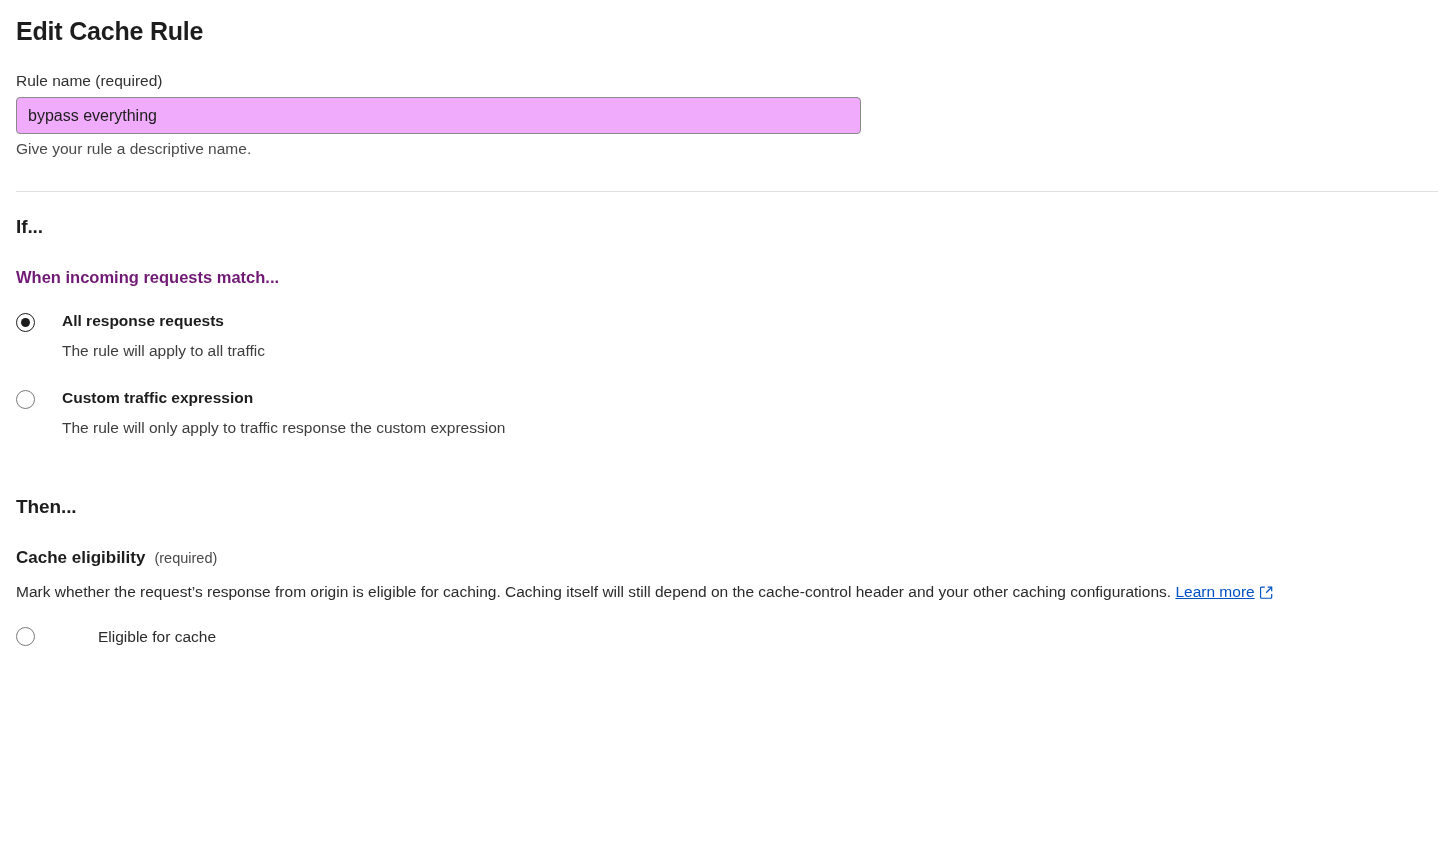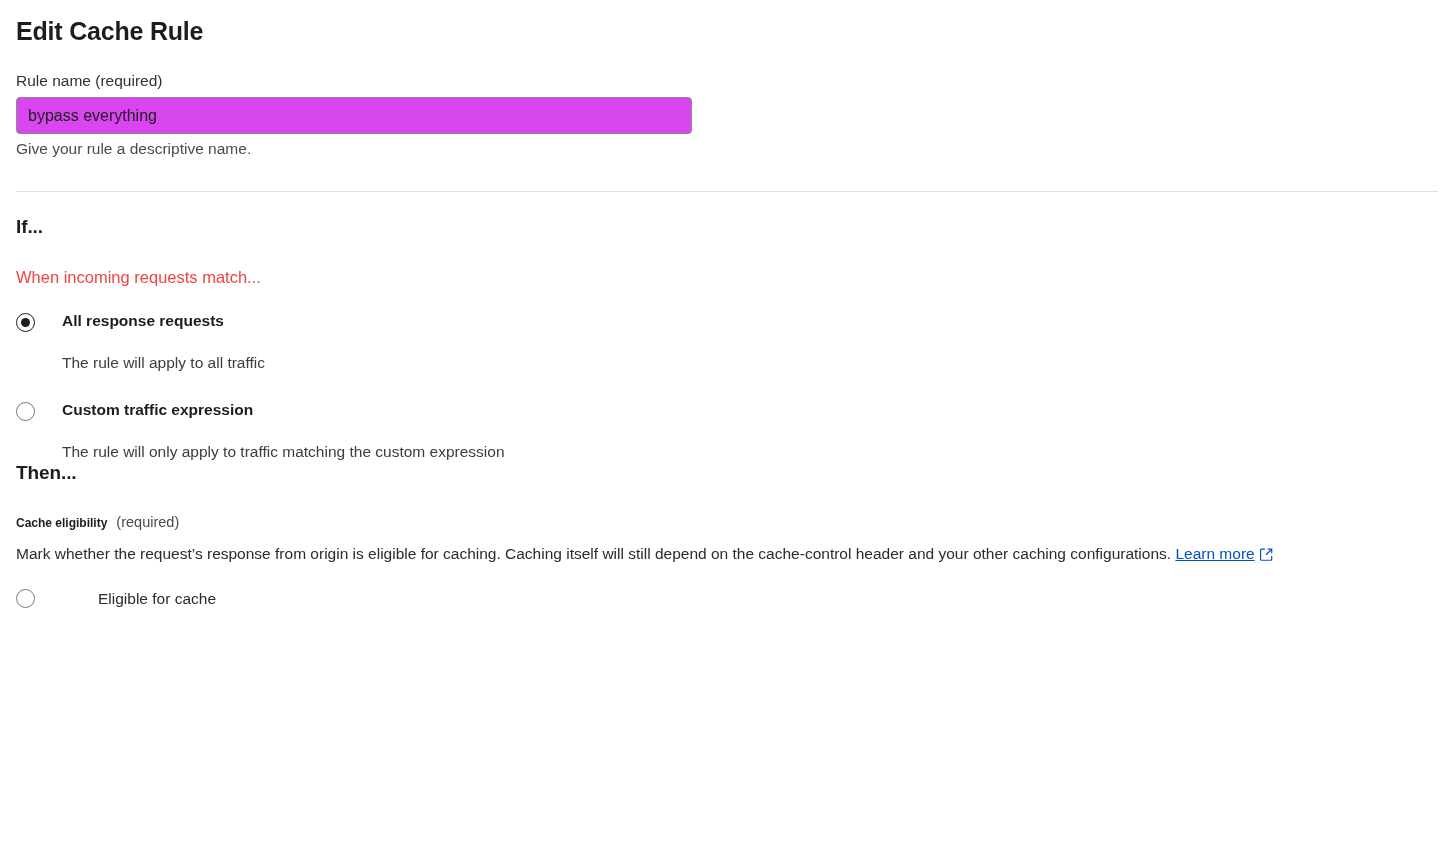--- a/index.html
+++ b/index.html
@@ -26,27 +26,27 @@
     margin: 0 0 26px 0;
     letter-spacing: -0.2px;
   }
   .field-label {
     font-size: 15.5px;
     color: #313131;
     margin-bottom: 7px;
   }
   .text-input {
     display: block;
-    width: 676px;
+    width: 845px;
     height: 37px;
     padding: 6px 11px;
     font-family: "Liberation Sans", sans-serif;
     font-size: 16px;
     color: #1d1d1d;
-    background: #d946ef;
+    background: #f0abfc;
     border: 1px solid #8a8a8a;
     border-radius: 4px;
     outline: none;
   }
   .helper-text {
     font-size: 15.5px;
     color: #4a4a4a;
     margin-top: 6px;
   }
   .divider {
@@ -56,22 +56,22 @@
   }
   .section-heading {
     font-size: 19px;
     font-weight: bold;
     color: #1d1d1d;
     margin: 24px 0 0 0;
     letter-spacing: -0.1px;
   }
   .subsection-heading {
     font-size: 16.5px;
-    font-weight: normal;
-    color: #ef4444;
+    font-weight: bold;
+    color: #701a75;
     margin: 30px 0 0 0;
   }
   .radio-group {
     margin-top: 24px;
   }
   .radio-row {
     display: flex;
     align-items: flex-start;
     margin-bottom: 26px;
   }
@@ -106,32 +106,33 @@
   .radio-title {
     font-size: 15.5px;
     font-weight: bold;
     color: #1d1d1d;
     line-height: 1.35;
   }
   .radio-desc {
     font-size: 15.5px;
     color: #3d3d3d;
     line-height: 1.4;
-    margin-top: 20px;
+    margin-top: 8px;
   }
   .then-block {
+    margin-top: 58px;
   }
   .eligibility-label {
     margin-top: 30px;
     display: flex;
     align-items: baseline;
     gap: 9px;
   }
   .eligibility-label .main {
-    font-size: 12px;
+    font-size: 17px;
     font-weight: bold;
     color: #1d1d1d;
   }
   .eligibility-label .req {
     font-size: 14.5px;
     color: #4a4a4a;
   }
   .paragraph {
     font-size: 15.5px;
     color: #2b2b2b;
@@ -191,21 +192,21 @@
       <div class="radio-body">
         <div class="radio-title">All response requests</div>
         <div class="radio-desc">The rule will apply to all traffic</div>
       </div>
     </div>
 
     <div class="radio-row">
       <span class="radio-outer"></span>
       <div class="radio-body">
         <div class="radio-title">Custom traffic expression</div>
-        <div class="radio-desc">The rule will only apply to traffic matching the custom expression</div>
+        <div class="radio-desc">The rule will only apply to traffic response the custom expression</div>
       </div>
     </div>
 
   </div>
 
   <div class="then-block">
     <h2 class="section-heading" style="margin-top:0">Then...</h2>
 
     <div class="eligibility-label">
       <span class="main">Cache eligibility</span>

